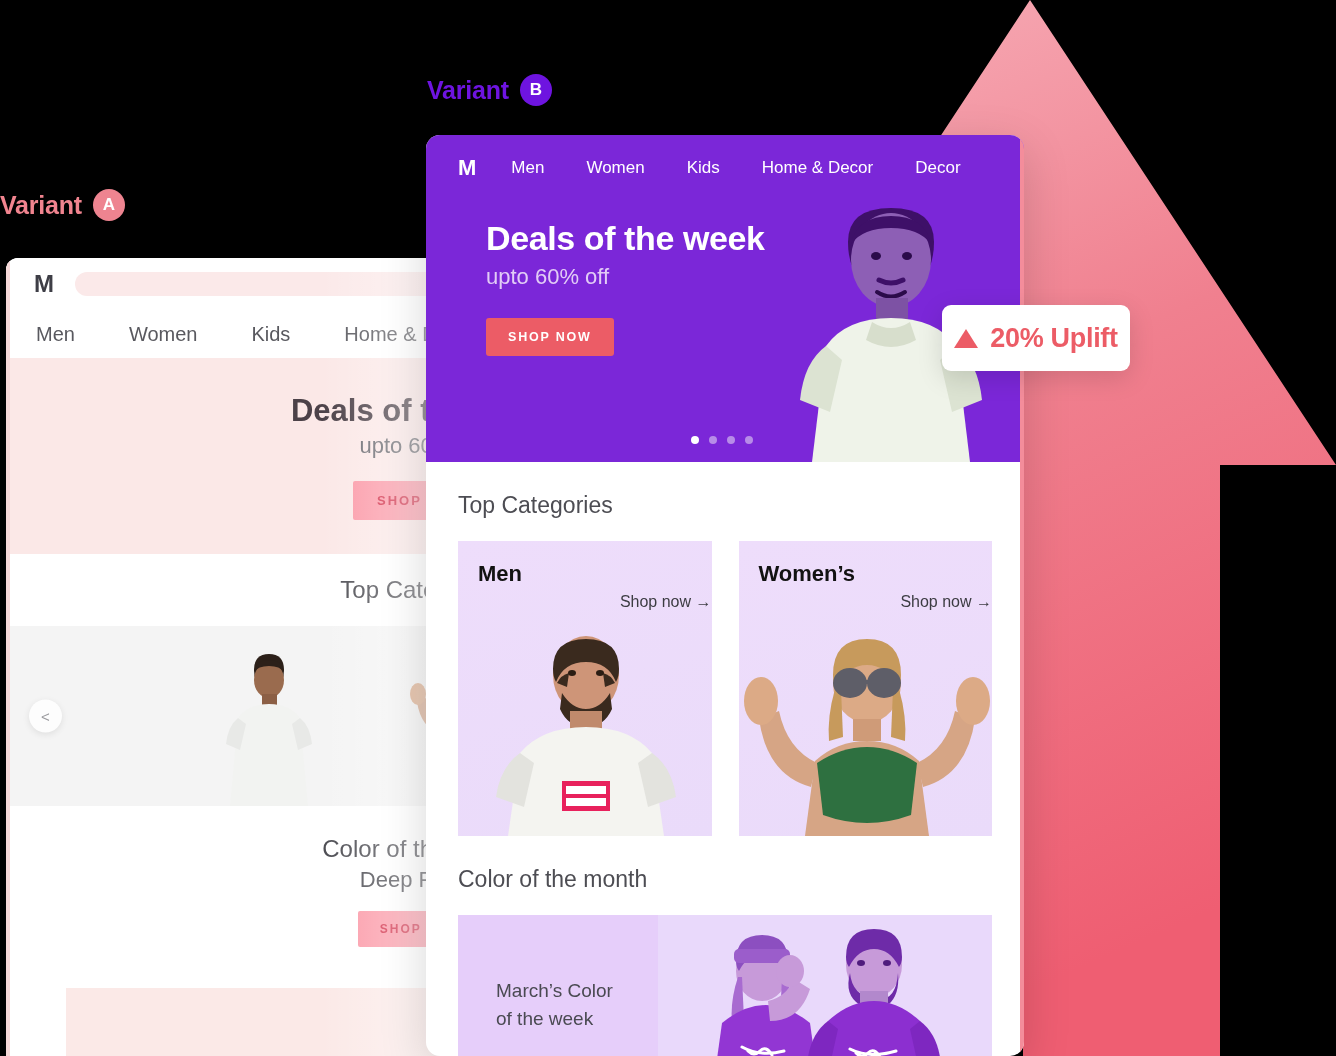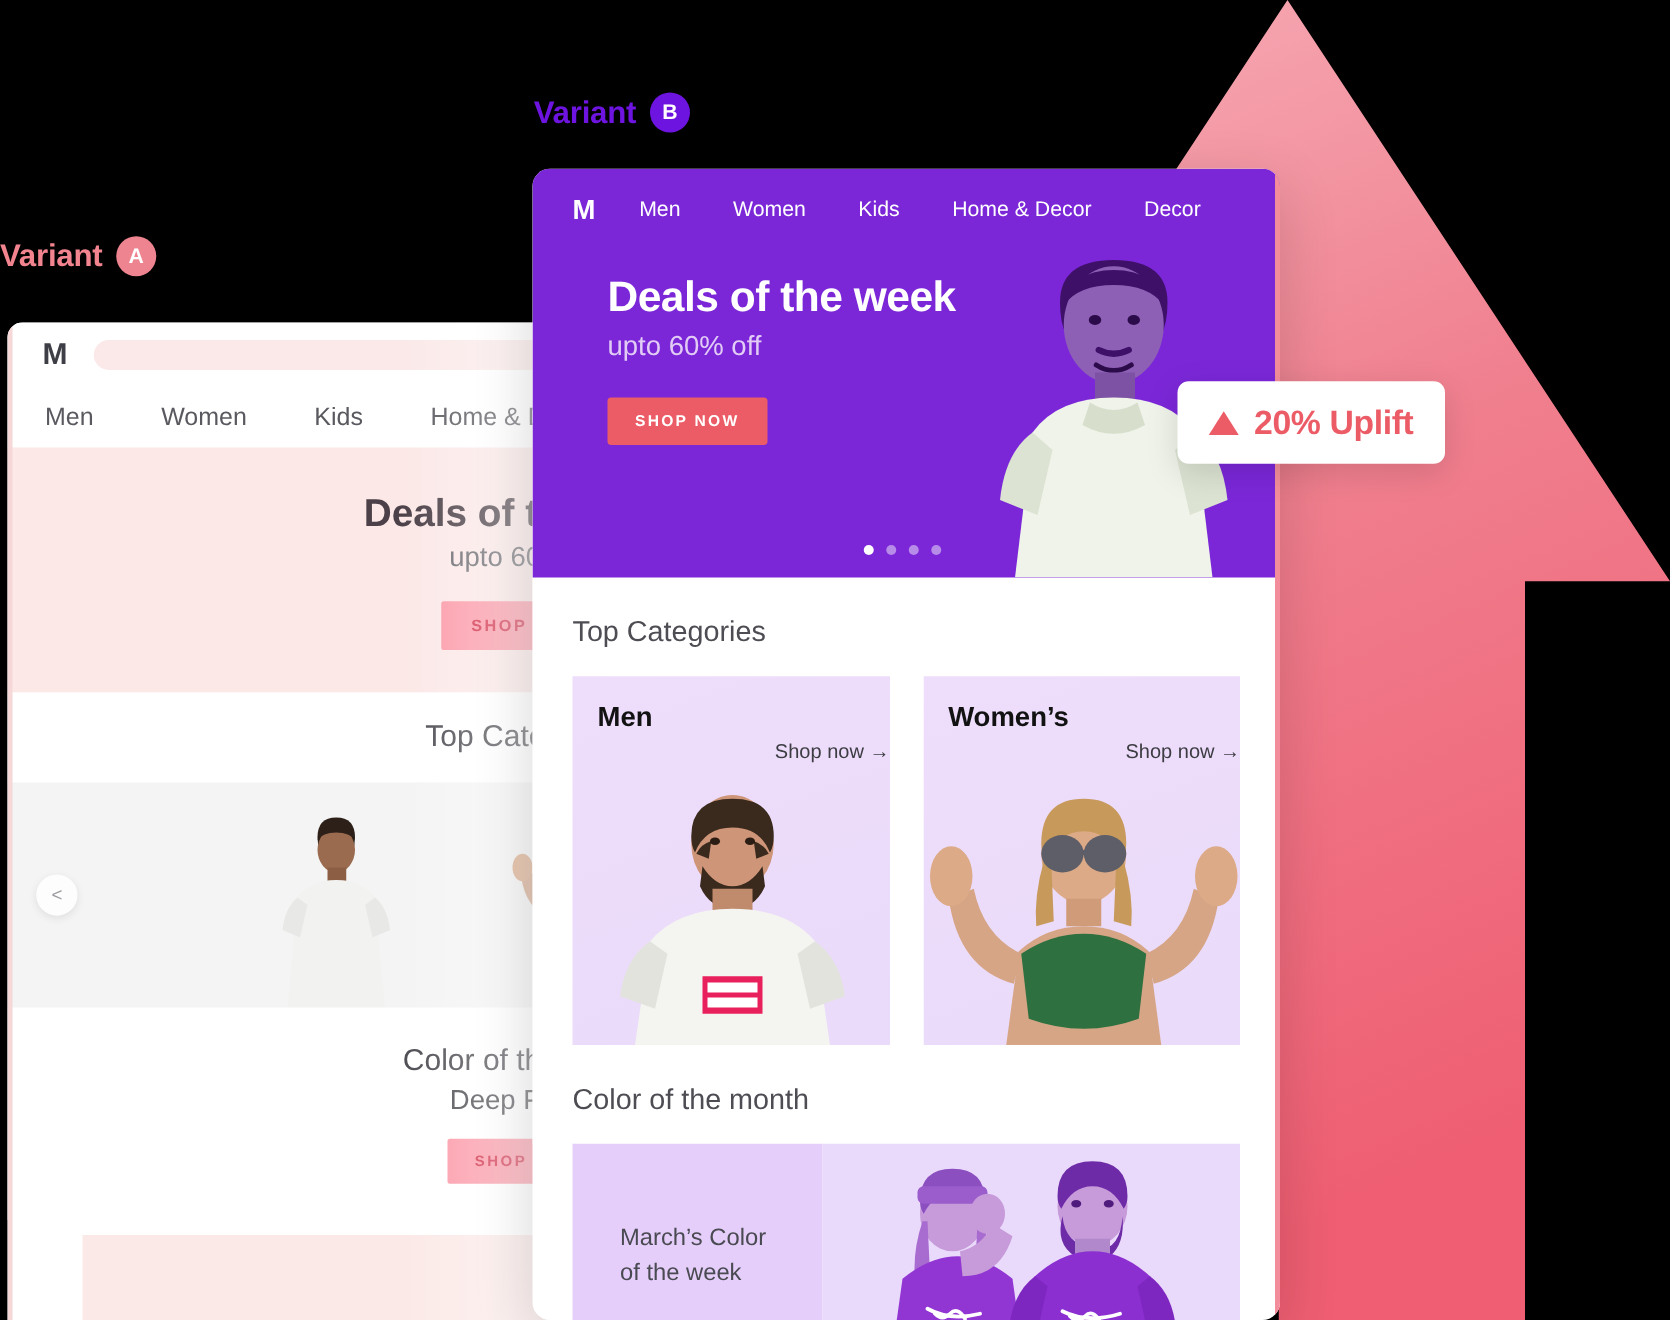--- a/index.html
+++ b/index.html
@@ -139,21 +139,21 @@
   .b-color-strip { display: flex; height: 180px; margin-top: 2px; }
   .b-color-left {
     width: 200px; background: #E6CEFA; display: flex; align-items: center; padding-left: 38px;
   }
   .b-color-left-text { font-size: 19px; color: #4A4A52; line-height: 1.45; }
   .b-color-right { flex: 1; background: #E9D9FB; position: relative; overflow: hidden; }
   .b-pink-edge { position:absolute; right:0; top:0; width:4px; height:100%; background:#F48D9B; z-index:9;}
 
   
   #uplift-badge {
-    position: absolute; left: 942px; top: 305px; width: 214px; height: 66px;
+    position: absolute; left: 942px; top: 305px; width: 188px; height: 66px;
     background: #ffffff; border-radius: 9px;
     box-shadow: 0 7px 26px rgba(0,0,0,0.13);
     display: flex; align-items: center; justify-content: center; gap: 12px;
     z-index: 40;
   }
   .uplift-tri {
     width: 0; height: 0;
     border-left: 12px solid transparent; border-right: 12px solid transparent;
     border-bottom: 19px solid #EC5C66;
   }

